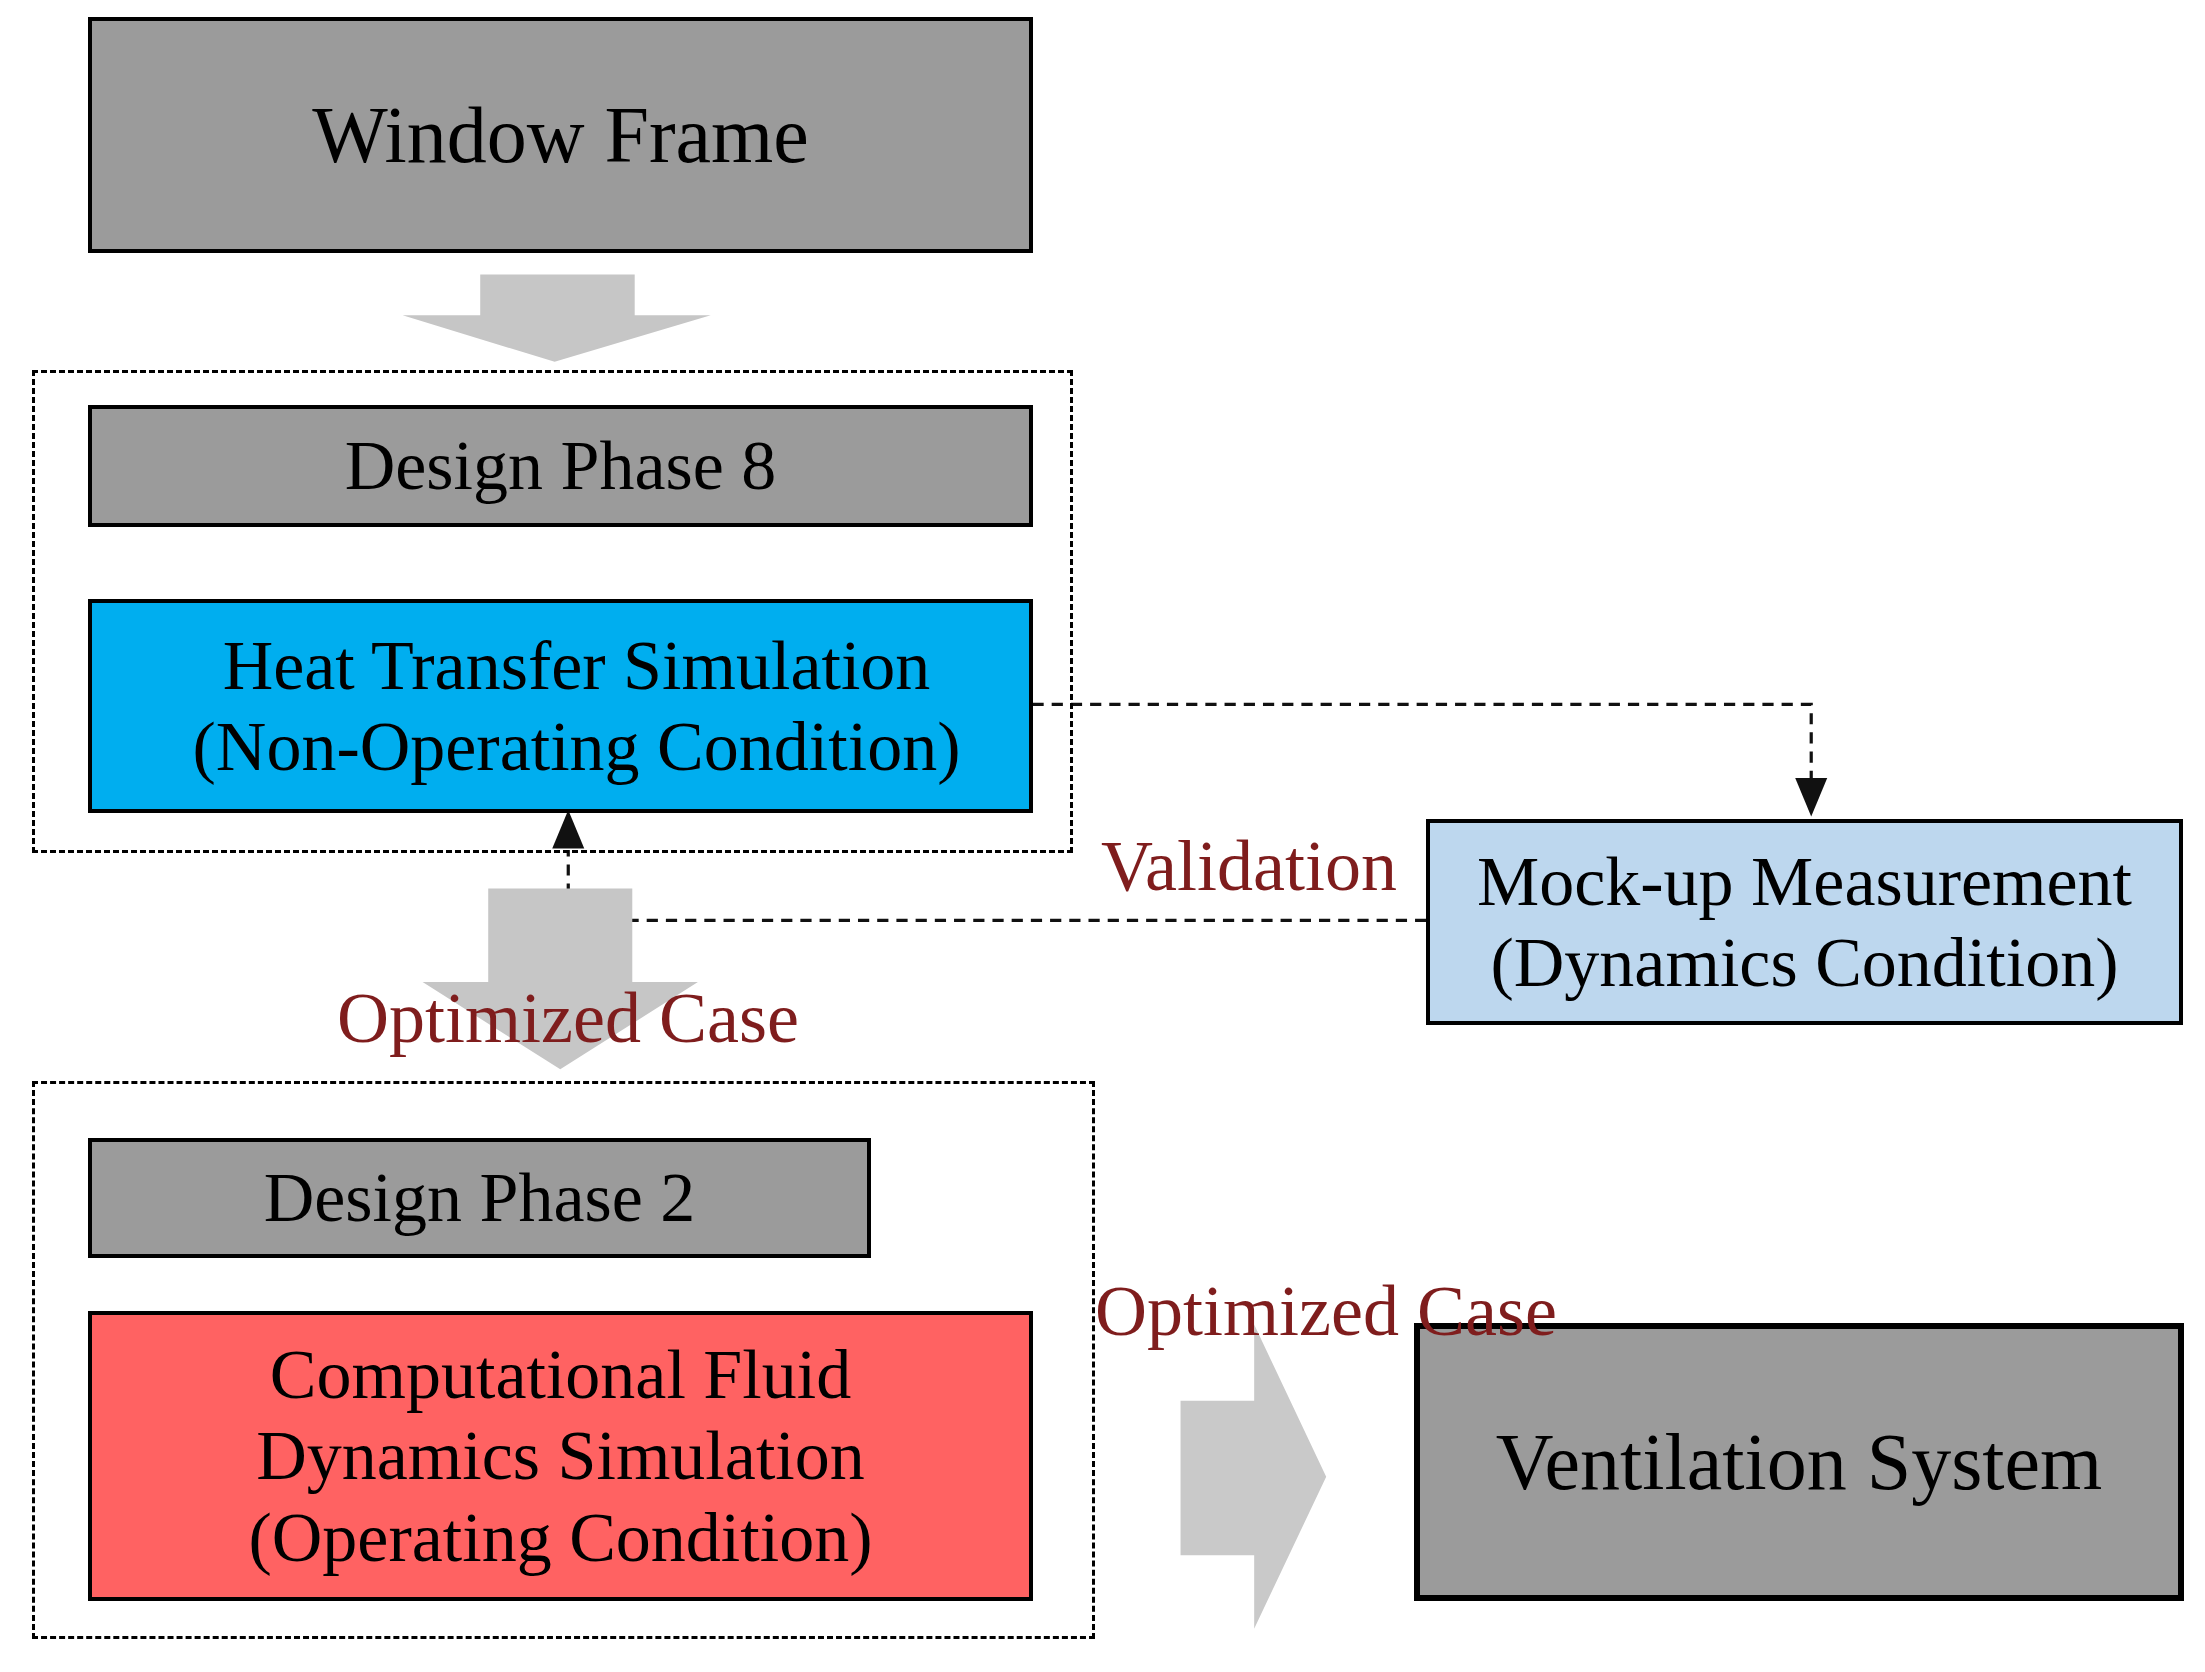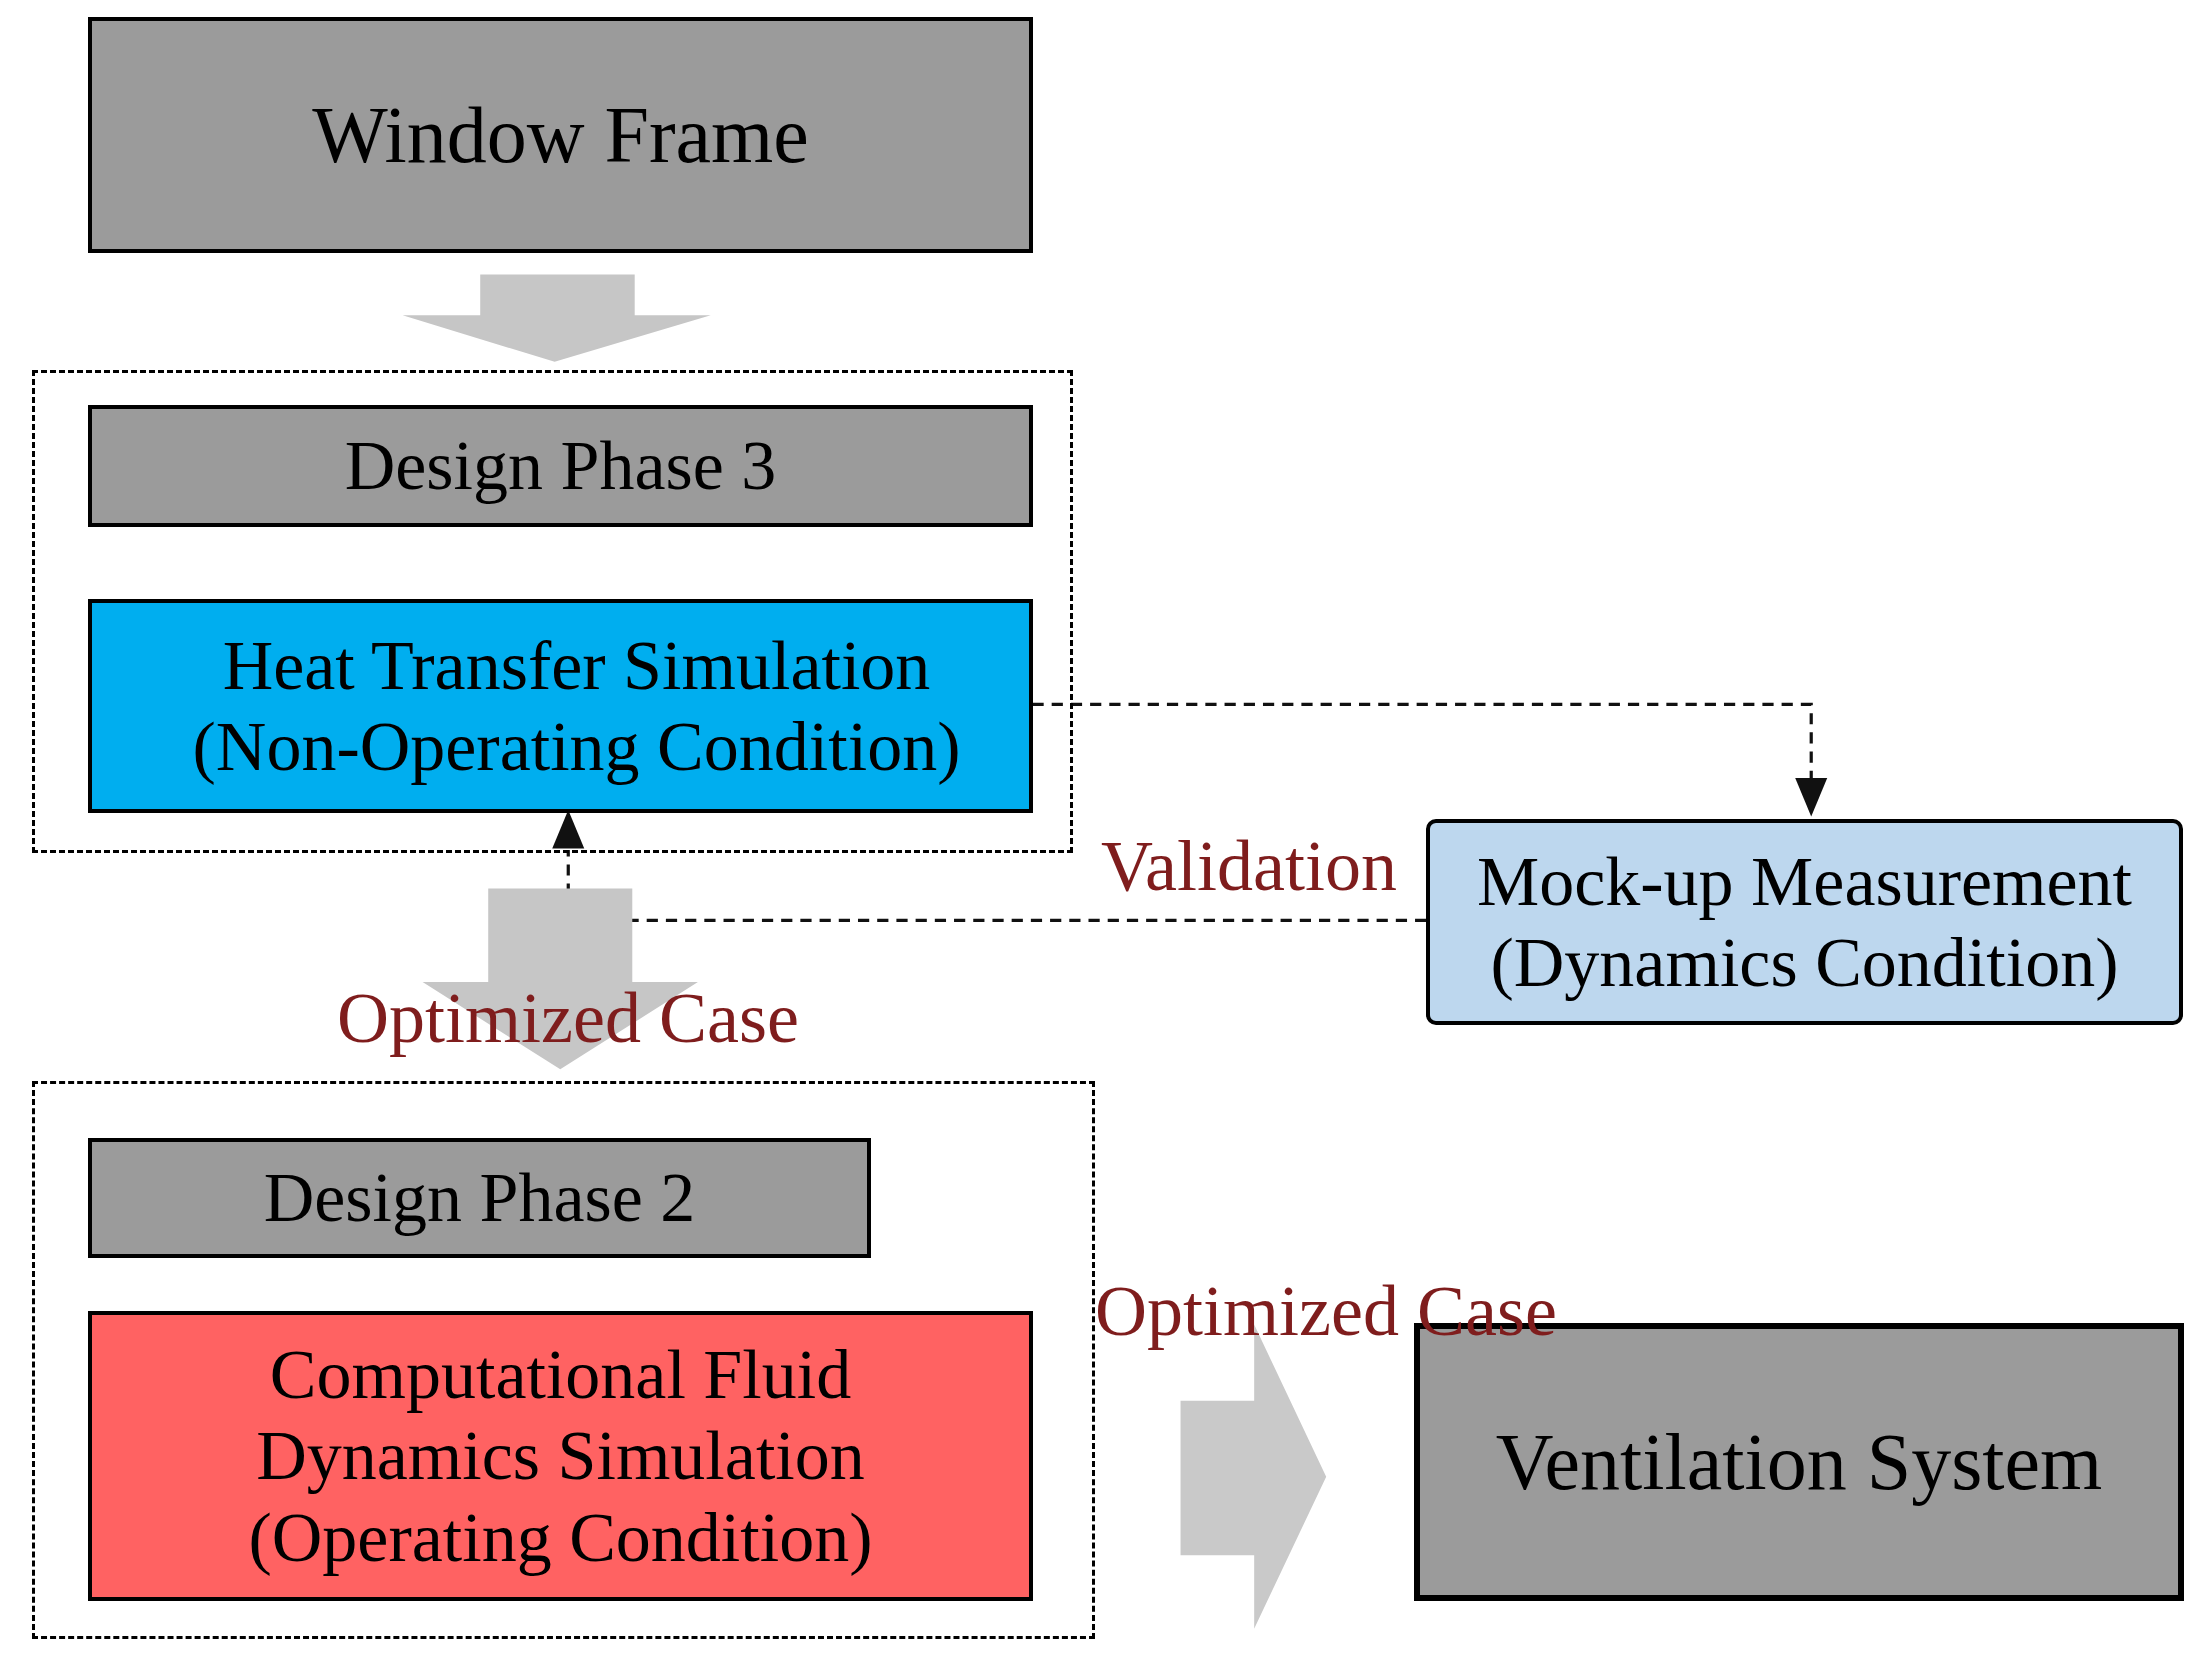--- a/index.html
+++ b/index.html
@@ -14,21 +14,21 @@
   .blue-box{background:#00AEEF;border:4px solid #000;}
   .red-box{background:#FF6262;border:4px solid #000;}
   .lightblue-box{background:#BDD7EE;border:4px solid #000;}
   .t100{font-size:80px;}
   .t88{font-size:70px;}
   .flow-label{position:absolute;color:#7f1d1d;font-size:72px;line-height:74px;z-index:4;white-space:nowrap;margin-top:30px;}
   #window-frame{left:88px;top:17px;width:945px;height:236px;}
   #phase1-frame{left:32px;top:370px;width:1041px;height:483px;}
   #design-phase-1{left:88px;top:405px;width:945px;height:122px;}
   #heat-transfer{left:88px;top:599px;width:945px;height:214px;padding-left:32px;}
-  #mock-up{left:1426px;top:819px;width:757px;height:206px;border-radius:10px;}
+  #mock-up{left:1426px;top:819px;width:757px;height:206px;}
   #phase2-frame{left:32px;top:1081px;width:1063px;height:558px;}
   #design-phase-2{left:88px;top:1138px;width:783px;height:120px;}
   #cfd{left:88px;top:1311px;width:945px;height:290px;}
   #ventilation{left:1414px;top:1323px;width:770px;height:278px;border-width:6.4px;text-align:right;}
   #validation-label{left:1085px;top:799px;width:328px;text-align:center;}
   #optimized-case-1{left:328px;top:951px;width:480px;text-align:center;}
   #optimized-case-2{left:1095px;top:1244px;width:528px;text-align:left;}
 </style>
 </head>
 <body>
@@ -53,21 +53,21 @@
   </svg>
 
   <div class="dashed-frame" id="phase1-frame"></div>
   <div class="dashed-frame" id="phase2-frame"></div>
 
   <div class="box gray-box t100" id="window-frame">
     <div class="ln">Window Frame</div>
   </div>
 
   <div class="box gray-box t88" id="design-phase-1">
-    <div class="ln">Design Phase 3</div>
+    <div class="ln">Design Phase 8</div>
   </div>
 
   <div class="box blue-box t88" id="heat-transfer">
     <div class="ln">Heat Transfer Simulation</div>
     <div class="ln">(Non-Operating Condition)</div>
   </div>
 
   <div class="box lightblue-box t88" id="mock-up">
     <div class="ln">Mock-up Measurement</div>
     <div class="ln">(Dynamics Condition)</div>

